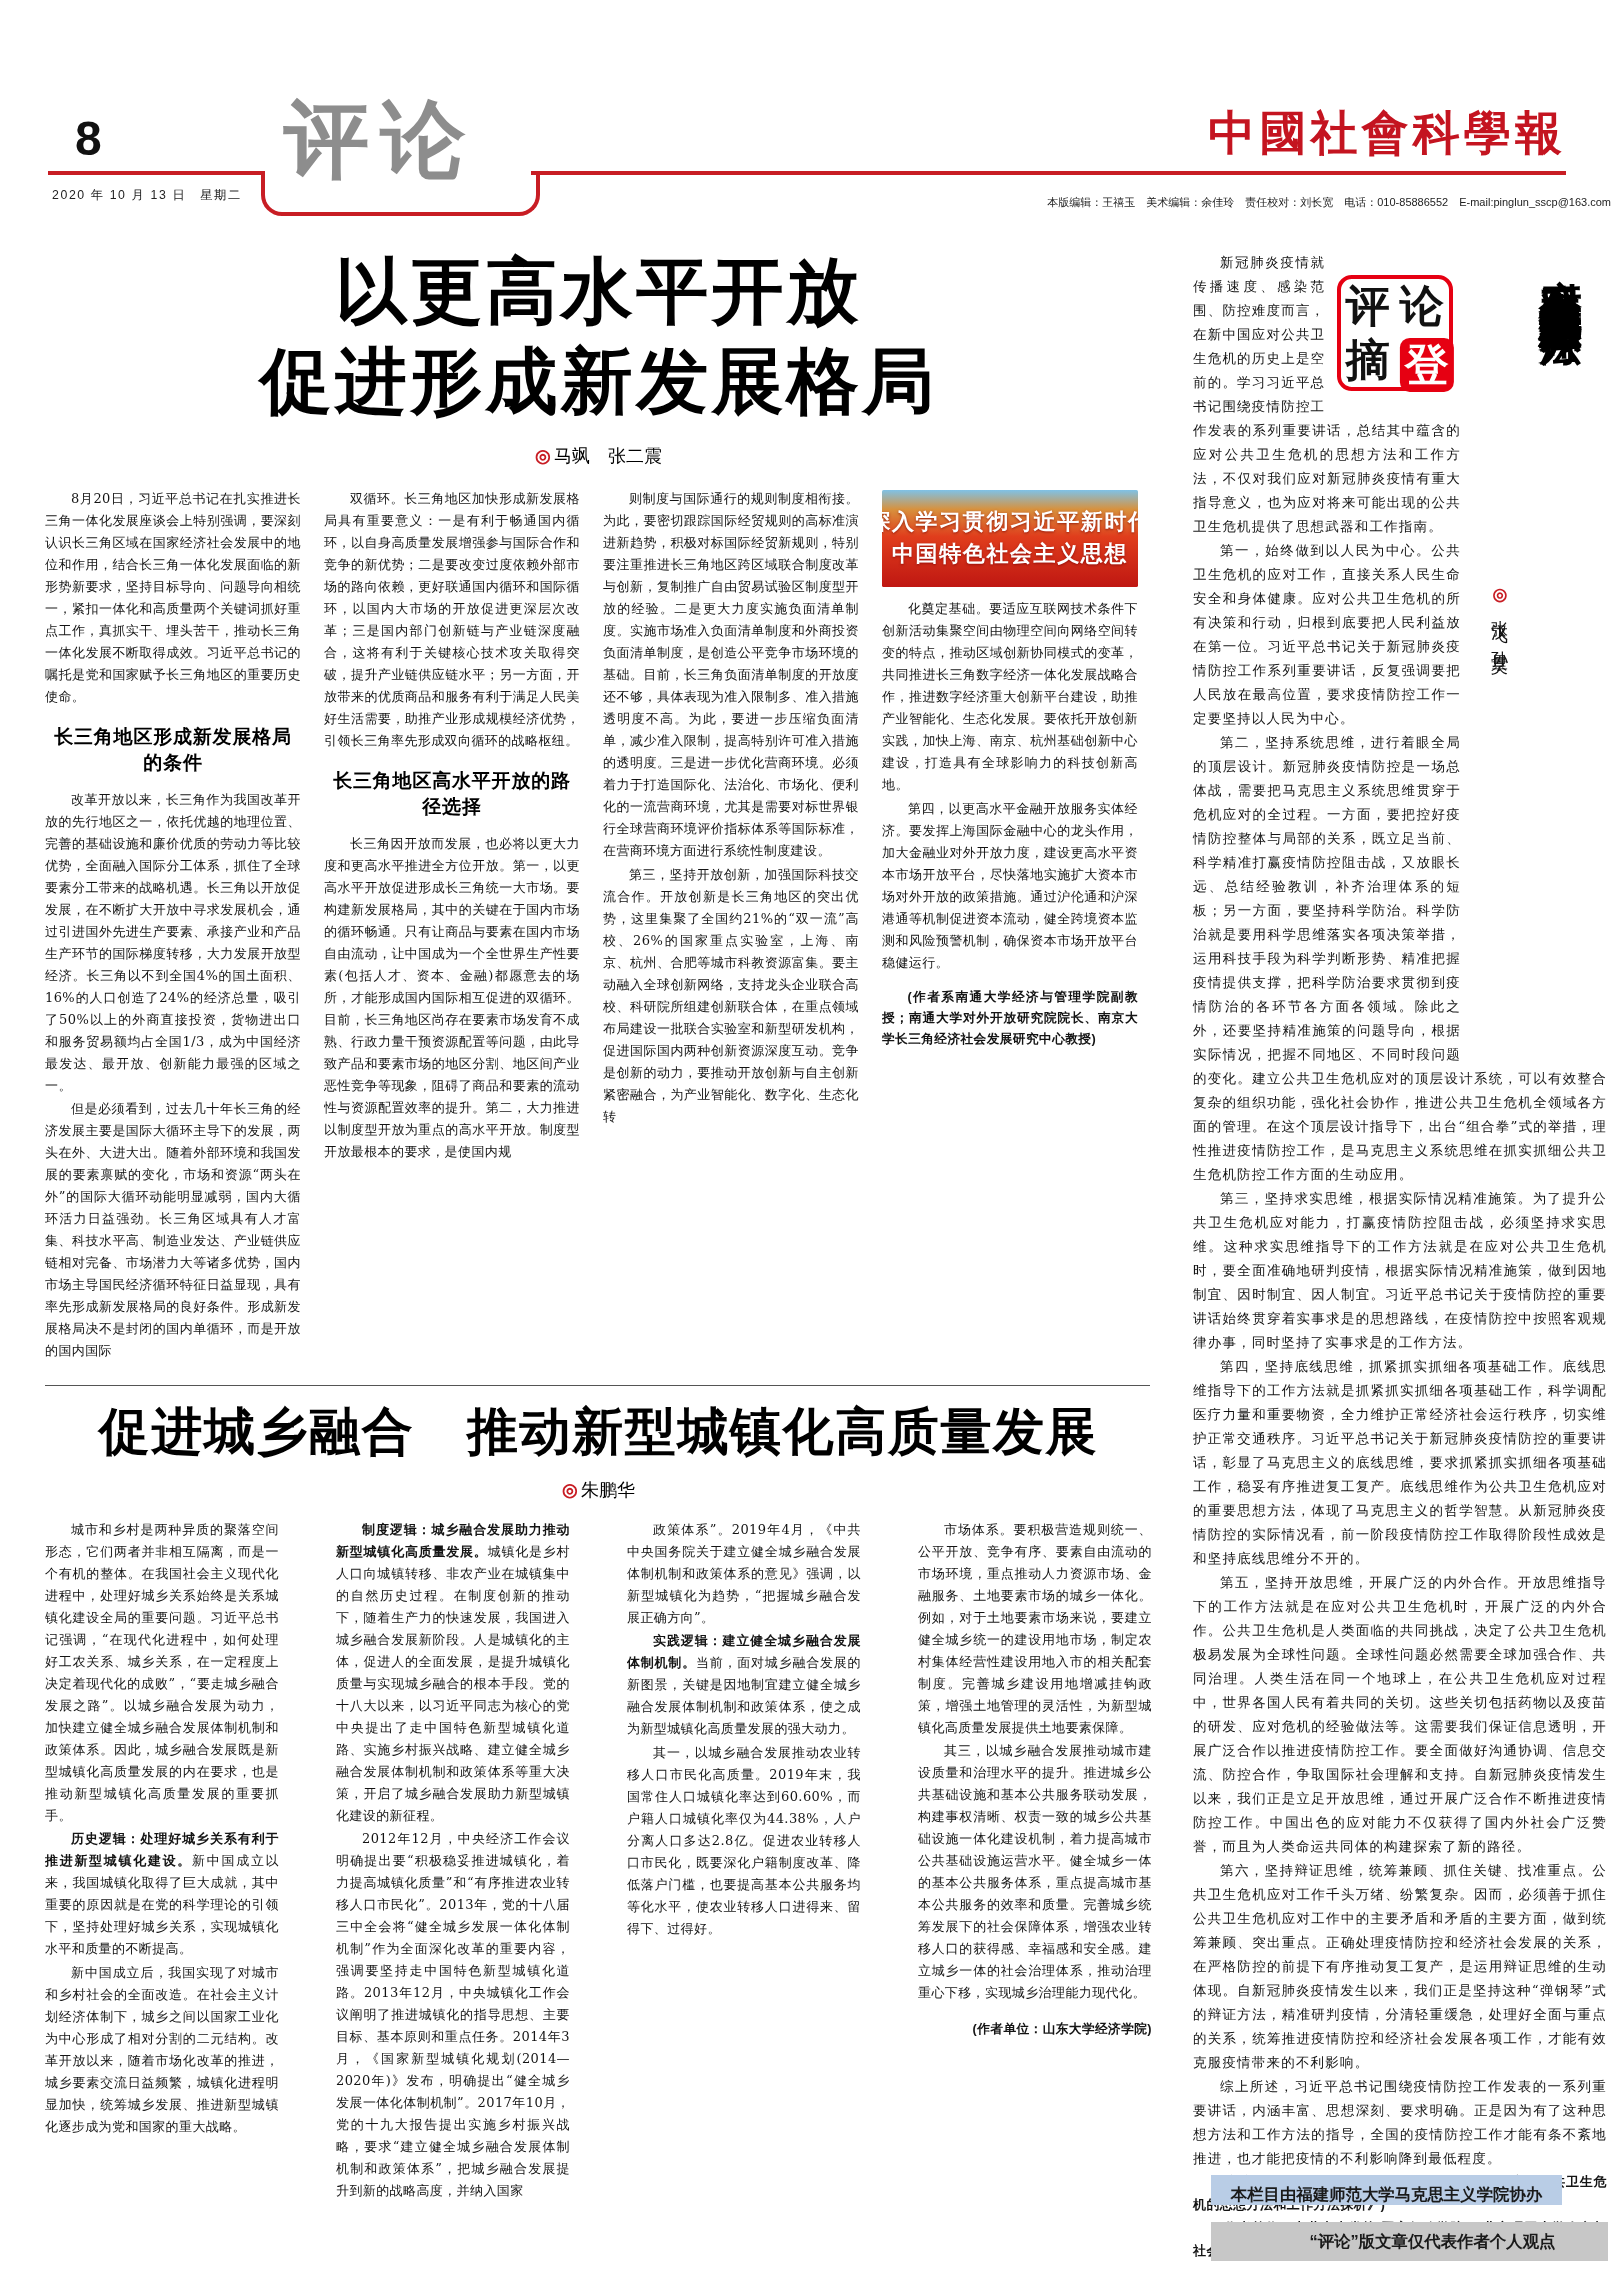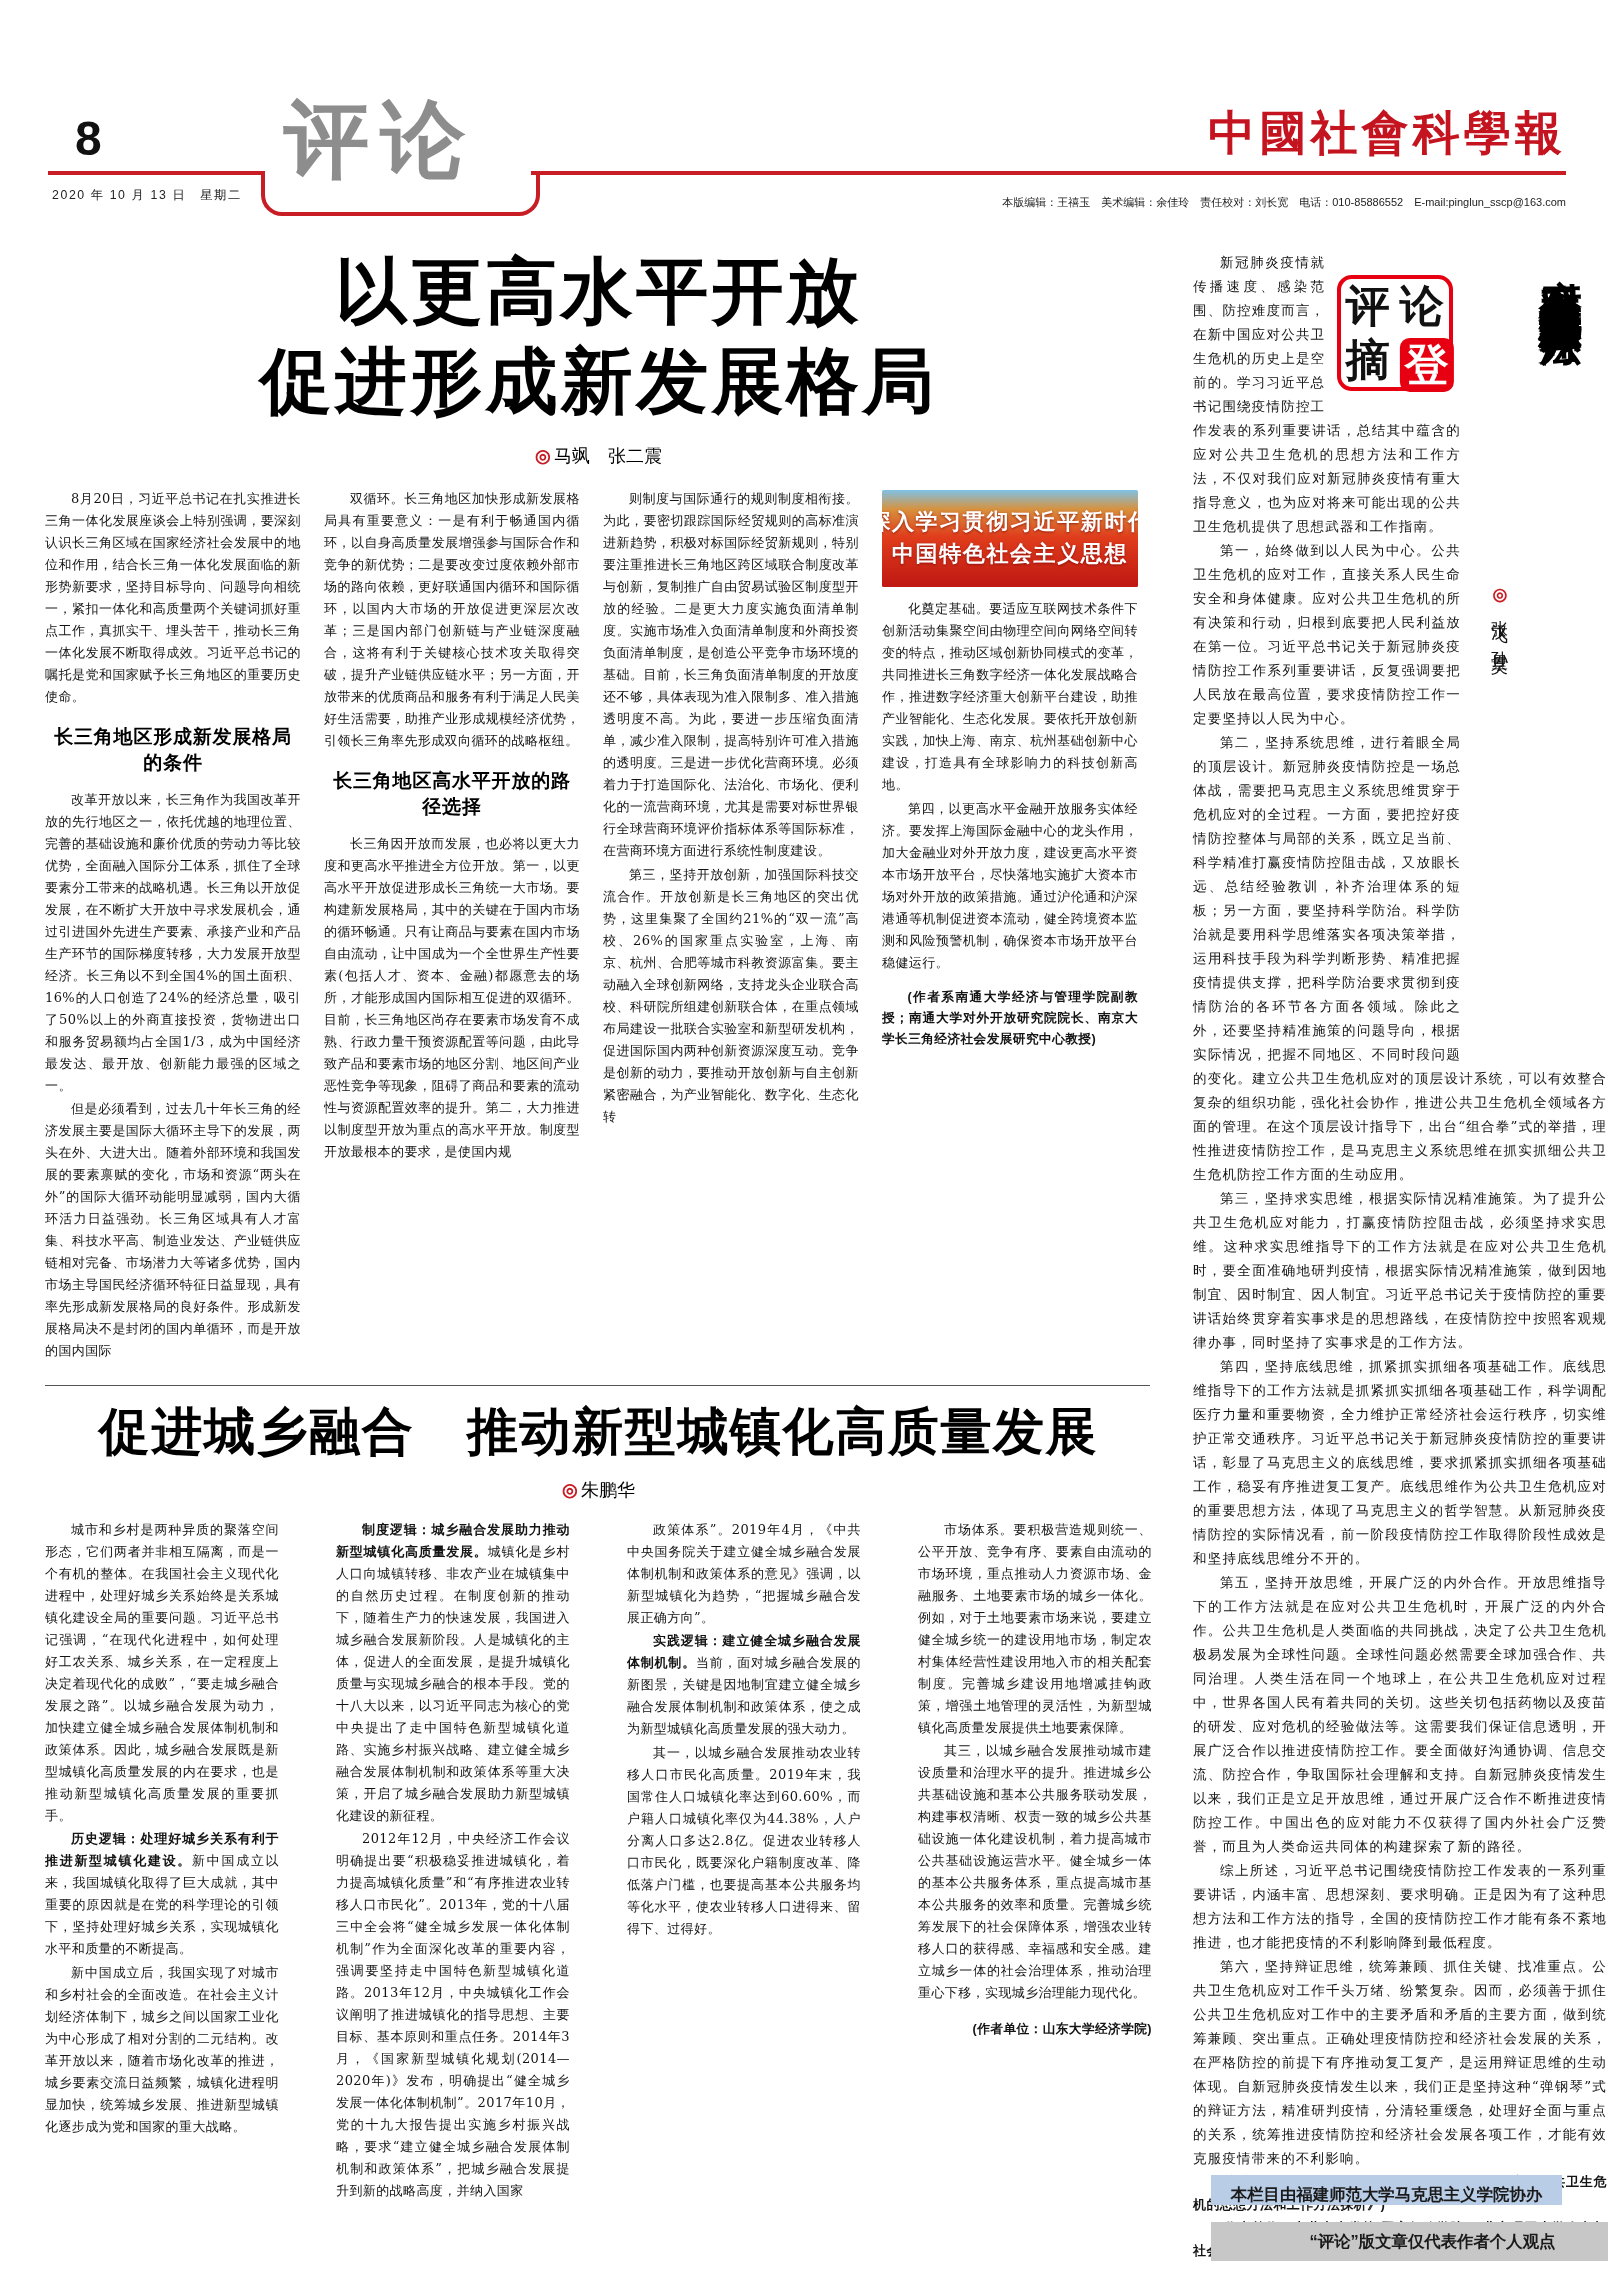--- a/index.html
+++ b/index.html
@@ -11,21 +11,21 @@
   #section-title{left:284px;top:97px;font:700 85px/1 "Liberation Sans",sans-serif;
                  color:#8d8d8d;letter-spacing:11.5px;z-index:3;}
   .redline{background:#c81d24;height:4.1px;top:171px;z-index:1;}
   #redline-left{left:48px;width:215px;}
   #redline-right{left:531px;width:1035px;}
   #red-tab{left:261px;top:171px;width:271px;height:41px;border:4.1px solid #c81d24;border-top:none;
            border-radius:0 0 21px 21px;z-index:1;}
   #date-line{left:52px;top:187px;font:12.3px/1.4 "Liberation Sans",sans-serif;color:#222;letter-spacing:1.6px;}
   #masthead{left:1181px;top:107px;width:385px;font:900 47px/1.1 "DejaVu Serif",serif;
             color:#c41420;letter-spacing:4.1px;text-align:right;}
-  #editor-line{left:925px;top:195px;width:641px;font:11px/1.3 "Liberation Sans",sans-serif;
+  #editor-line{left:970px;top:195px;width:641px;font:11px/1.3 "Liberation Sans",sans-serif;
                color:#222;text-align:right;letter-spacing:0;}
   
   #main-article{left:45px;top:246px;width:1107px;}
   .h1line{font:900 72px/1.25 "Liberation Sans",sans-serif;color:#000;text-align:center;letter-spacing:3.3px;}
   .byline{text-align:center;font:500 18px/1 "Liberation Sans",sans-serif;color:#000;margin-top:21px;}
   .byline .dot{color:#c81d24;font-weight:700;margin-right:3.3px;}
   .cols{display:flex;margin-top:23px;overflow:hidden;}
   .col{width:256px;margin-right:23px;overflow:hidden;}
   .col:last-child{margin-right:0;}
   #main-cols{height:871px;}
@@ -162,22 +162,22 @@
       <span>摘</span>
       <span class="deng">登</span>
     </div>
     <div>
         <p>新冠肺炎疫情就传播速度、感染范围、防控难度而言，在新中国应对公共卫生危机的历史上是空前的。学习习近平总书记围绕疫情防控工作发表的系列重要讲话，总结其中蕴含的应对公共卫生危机的思想方法和工作方法，不仅对我们应对新冠肺炎疫情有重大指导意义，也为应对将来可能出现的公共卫生危机提供了思想武器和工作指南。</p>
         <p>第一，始终做到以人民为中心。公共卫生危机的应对工作，直接关系人民生命安全和身体健康。应对公共卫生危机的所有决策和行动，归根到底要把人民利益放在第一位。习近平总书记关于新冠肺炎疫情防控工作系列重要讲话，反复强调要把人民放在最高位置，要求疫情防控工作一定要坚持以人民为中心。</p>
         <p>第二，坚持系统思维，进行着眼全局的顶层设计。新冠肺炎疫情防控是一场总体战，需要把马克思主义系统思维贯穿于危机应对的全过程。一方面，要把控好疫情防控整体与局部的关系，既立足当前、科学精准打赢疫情防控阻击战，又放眼长远、总结经验教训，补齐治理体系的短板；另一方面，要坚持科学防治。科学防治就是要用科学思维落实各项决策举措，运用科技手段为科学判断形势、精准把握疫情提供支撑，把科学防治要求贯彻到疫情防治的各环节各方面各领域。除此之外，还要坚持精准施策的问题导向，根据实际情况，把握不同地区、不同时段问题的变化。建立公共卫生危机应对的顶层设计系统，可以有效整合复杂的组织功能，强化社会协作，推进公共卫生危机全领域各方面的管理。在这个顶层设计指导下，出台“组合拳”式的举措，理性推进疫情防控工作，是马克思主义系统思维在抓实抓细公共卫生危机防控工作方面的生动应用。</p>
         <p>第三，坚持求实思维，根据实际情况精准施策。为了提升公共卫生危机应对能力，打赢疫情防控阻击战，必须坚持求实思维。这种求实思维指导下的工作方法就是在应对公共卫生危机时，要全面准确地研判疫情，根据实际情况精准施策，做到因地制宜、因时制宜、因人制宜。习近平总书记关于疫情防控的重要讲话始终贯穿着实事求是的思想路线，在疫情防控中按照客观规律办事，同时坚持了实事求是的工作方法。</p>
         <p>第四，坚持底线思维，抓紧抓实抓细各项基础工作。底线思维指导下的工作方法就是抓紧抓实抓细各项基础工作，科学调配医疗力量和重要物资，全力维护正常经济社会运行秩序，切实维护正常交通秩序。习近平总书记关于新冠肺炎疫情防控的重要讲话，彰显了马克思主义的底线思维，要求抓紧抓实抓细各项基础工作，稳妥有序推进复工复产。底线思维作为公共卫生危机应对的重要思想方法，体现了马克思主义的哲学智慧。从新冠肺炎疫情防控的实际情况看，前一阶段疫情防控工作取得阶段性成效是和坚持底线思维分不开的。</p>
         <p>第五，坚持开放思维，开展广泛的内外合作。开放思维指导下的工作方法就是在应对公共卫生危机时，开展广泛的内外合作。公共卫生危机是人类面临的共同挑战，决定了公共卫生危机极易发展为全球性问题。全球性问题必然需要全球加强合作、共同治理。人类生活在同一个地球上，在公共卫生危机应对过程中，世界各国人民有着共同的关切。这些关切包括药物以及疫苗的研发、应对危机的经验做法等。这需要我们保证信息透明，开展广泛合作以推进疫情防控工作。要全面做好沟通协调、信息交流、防控合作，争取国际社会理解和支持。自新冠肺炎疫情发生以来，我们正是立足开放思维，通过开展广泛合作不断推进疫情防控工作。中国出色的应对能力不仅获得了国内外社会广泛赞誉，而且为人类命运共同体的构建探索了新的路径。</p>
+        <p>第六，坚持辩证思维，统筹兼顾、抓住关键、找准重点。公共卫生危机应对工作千头万绪、纷繁复杂。因而，必须善于抓住公共卫生危机应对工作中的主要矛盾和矛盾的主要方面，做到统筹兼顾、突出重点。正确处理疫情防控和经济社会发展的关系，在严格防控的前提下有序推动复工复产，是运用辩证思维的生动体现。自新冠肺炎疫情发生以来，我们正是坚持这种“弹钢琴”式的辩证方法，精准研判疫情，分清轻重缓急，处理好全面与重点的关系，统筹推进疫情防控和经济社会发展各项工作，才能有效克服疫情带来的不利影响。</p>
         <p>综上所述，习近平总书记围绕疫情防控工作发表的一系列重要讲话，内涵丰富、思想深刻、要求明确。正是因为有了这种思想方法和工作方法的指导，全国的疫情防控工作才能有条不紊地推进，也才能把疫情的不利影响降到最低程度。</p>
-        <p>第六，坚持辩证思维，统筹兼顾、抓住关键、找准重点。公共卫生危机应对工作千头万绪、纷繁复杂。因而，必须善于抓住公共卫生危机应对工作中的主要矛盾和矛盾的主要方面，做到统筹兼顾、突出重点。正确处理疫情防控和经济社会发展的关系，在严格防控的前提下有序推动复工复产，是运用辩证思维的生动体现。自新冠肺炎疫情发生以来，我们正是坚持这种“弹钢琴”式的辩证方法，精准研判疫情，分清轻重缓急，处理好全面与重点的关系，统筹推进疫情防控和经济社会发展各项工作，才能有效克服疫情带来的不利影响。</p>
         <p class="note">(摘编自《理论与评论》2020年第3期，原题为《应对公共卫生危机的思想方法和工作方法探析》)</p>
         <p class="note">(作者单位：中共中央党校(国家行政学院)；北京理工大学人文与社会科学学院)</p>
       </div>
   </div>
   <div class="band" id="band-blue">本栏目由福建师范大学马克思主义学院协办</div>
   <div class="band" id="band-gray">“评论”版文章仅代表作者个人观点</div>
 </div>
 
 
 </body></html>

